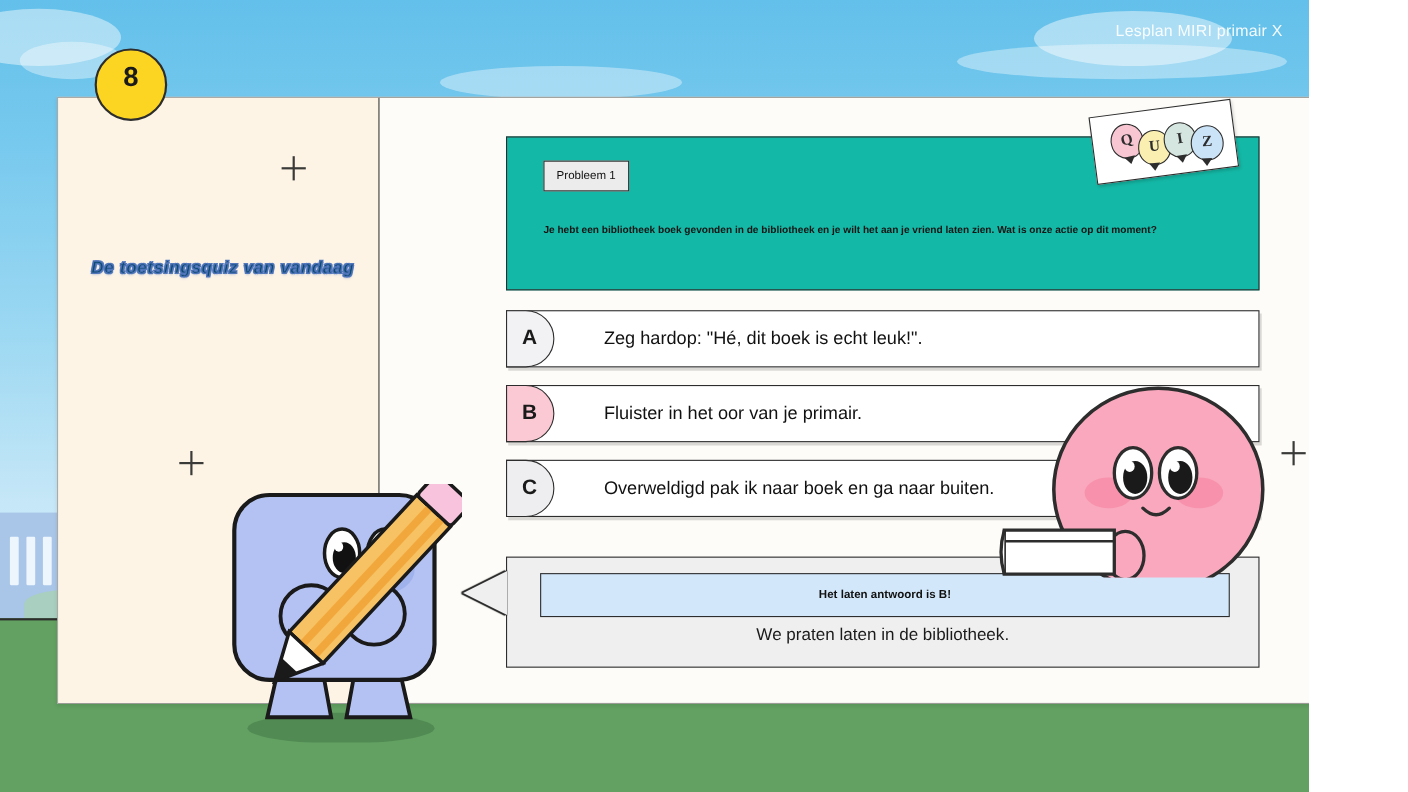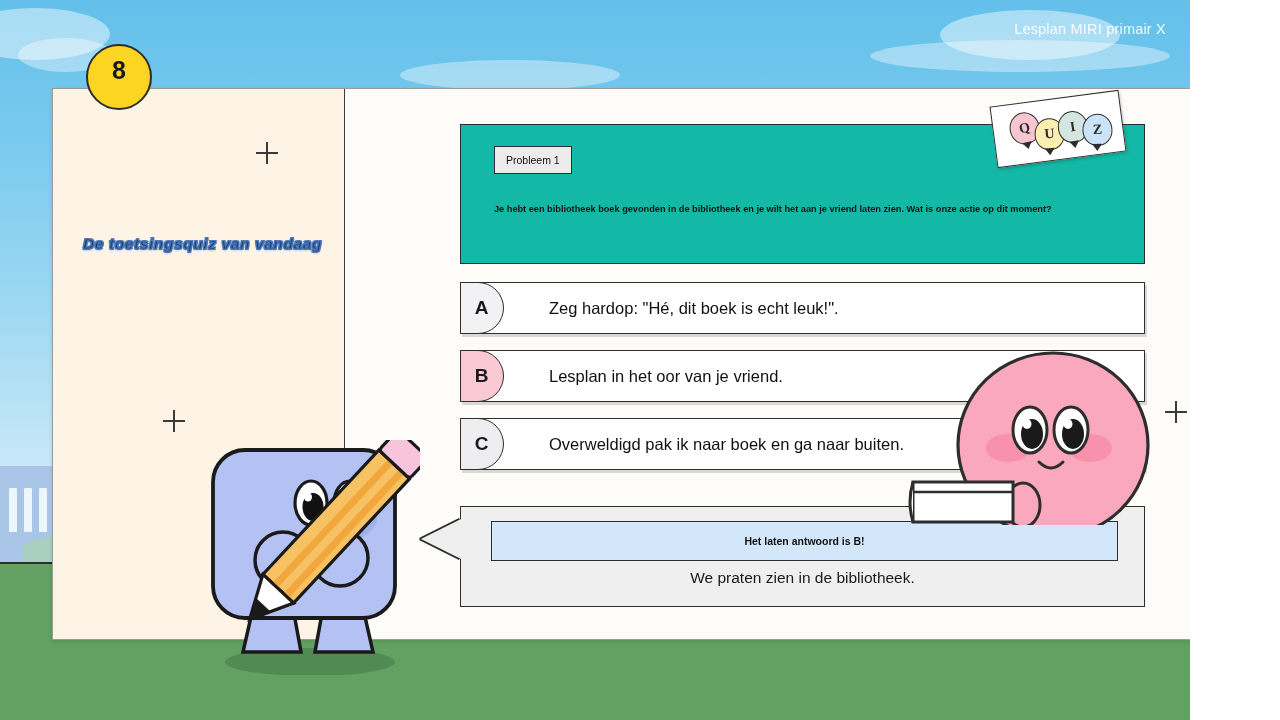--- a/index.html
+++ b/index.html
@@ -351,34 +351,34 @@
         <div class="answer-badge" style="background:#f2f2f5;">
           <span>A</span>
         </div>
         <div class="answer-text">Zeg hardop: "Hé, dit boek is echt leuk!".</div>
       </div>
 
       <div class="answer-row" style="top:261px; width:685px;">
         <div class="answer-badge" style="background:#fac9d4;">
           <span>B</span>
         </div>
-        <div class="answer-text">Lesplan in het oor van je vriend.</div>
+        <div class="answer-text">Fluister in het oor van je primair.</div>
       </div>
 
       <div class="answer-row" style="top:329px; width:685px;">
         <div class="answer-badge" style="background:#eeeef0;">
           <span>C</span>
         </div>
         <div class="answer-text">Overweldigd pak ik naar boek en ga naar buiten.</div>
       </div>
 
       <div id="explain-card">
         <div id="explain-tail"></div>
         <div id="answer-banner">Het laten antwoord is B!</div>
-        <div id="explain-text">We praten zien in de bibliotheek.</div>
+        <div id="explain-text">We praten laten in de bibliotheek.</div>
       </div>
 
     </div>
   </div>
 
   <div id="pink-char">
     <svg width="270" height="175" viewBox="0 0 270 175">
 
       <ellipse cx="148" cy="95" rx="95" ry="92" fill="#f9a8bd" stroke="#2d2d2d" stroke-width="3.2"></ellipse>
 

